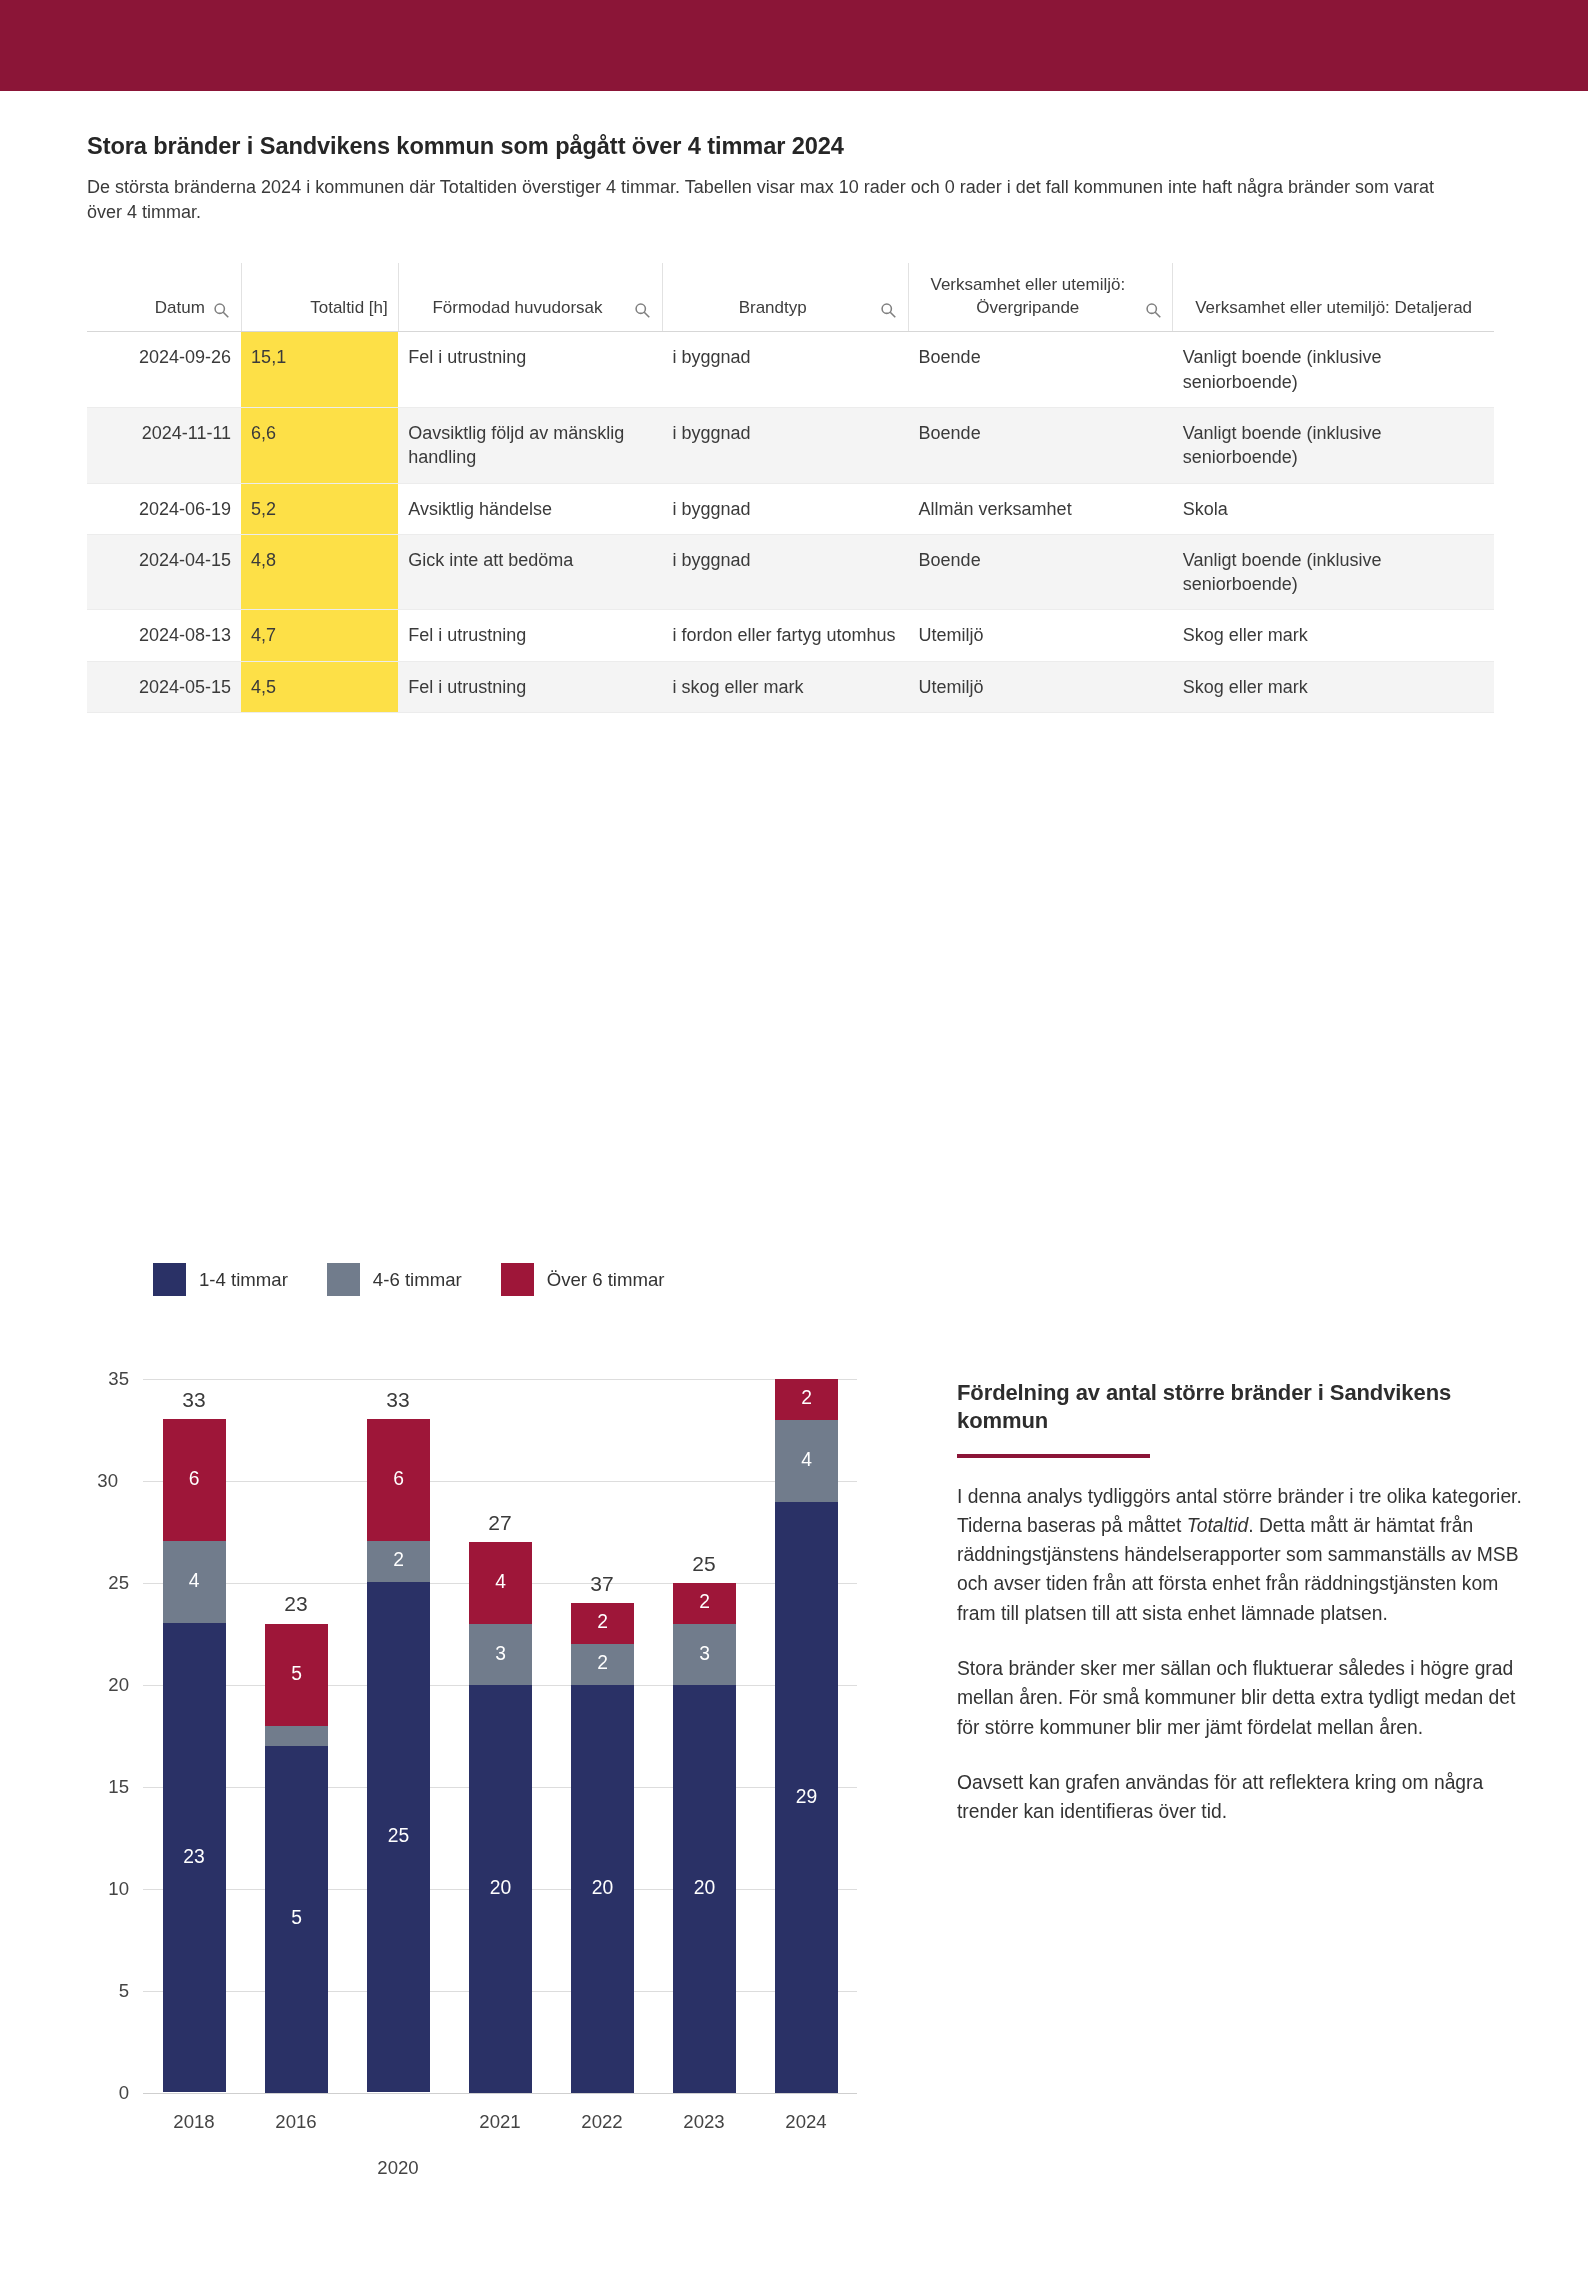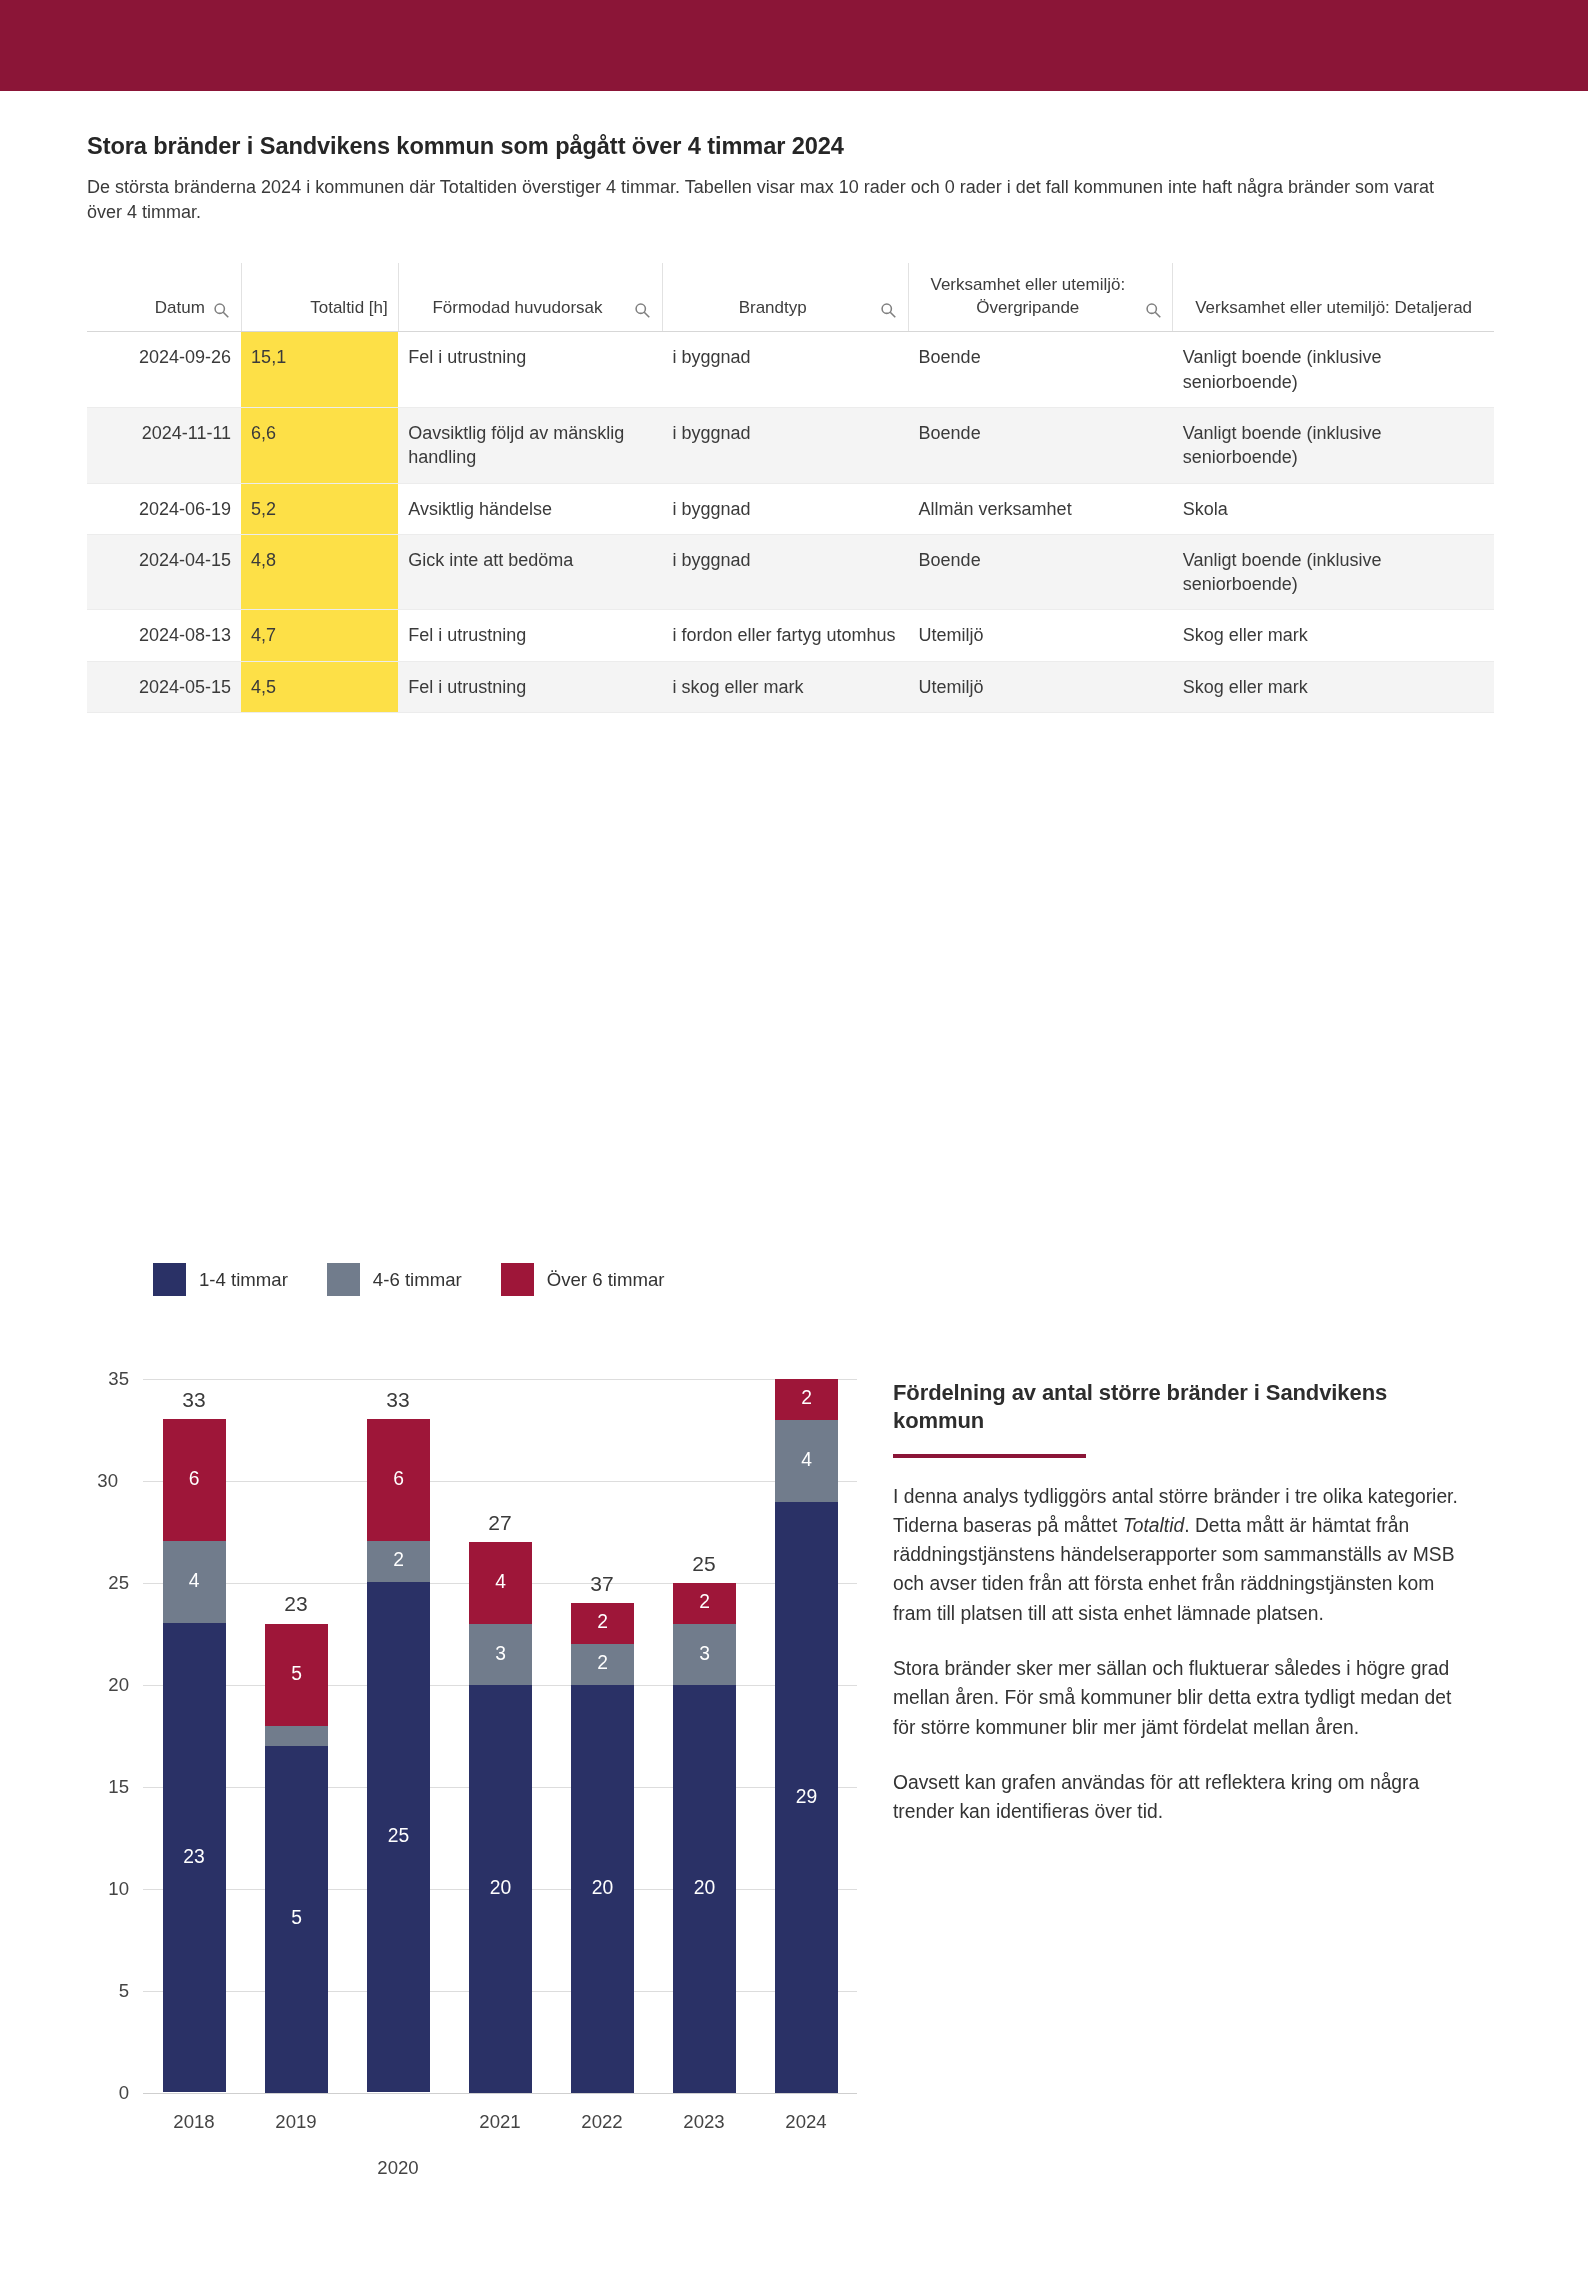--- a/index.html
+++ b/index.html
@@ -123,21 +123,21 @@
   .total {
     position: absolute; left: 0; right: 0; text-align: center;
     font-size: 21px; color: #3a3a3a;
   }
   .xlabel {
     position: absolute; top: 775px; width: 100px;
     text-align: center; font-size: 18.6px; color: #444;
   }
 
   
-  .side { width: 579px; padding-top: 43px; }
+  .side { width: 579px; margin-left: 64px; padding-top: 43px; }
   .side h3 {
     font-size: 22px; font-weight: bold; color: #2d2d2d;
     line-height: 1.28; letter-spacing: -0.1px;
   }
   .rule { width: 193px; height: 3.6px; background: #8b1537; margin: 18.6px 0 24px 0; }
   .side p {
     font-size: 19.3px; line-height: 1.52; color: #333333; margin-bottom: 26px;
   }
   .side p em { font-style: italic; }
 </style>
@@ -385,21 +385,21 @@
           <div class="yticklbl" style="top: 655px; left: 79px;">5</div>
           <div class="yticklbl" style="top: 553px; left: 79px;">10</div>
           <div class="yticklbl" style="top: 451px; left: 79px;">15</div>
           <div class="yticklbl" style="top: 349px; left: 79px;">20</div>
           <div class="yticklbl" style="top: 247px; left: 79px;">25</div>
           <div class="yticklbl" style="top: 145px; left: 68px;">30</div>
           <div class="yticklbl" style="top: 43px; left: 79px;">35</div>
           <div class="total" style="left: 144px; width: 100px; top: 52px;">33</div>
           <div class="xlabel" style="left: 144px;">2018</div>
           <div class="total" style="left: 246px; width: 100px; top: 256px;">23</div>
-          <div class="xlabel" style="left: 246px;">2019</div>
+          <div class="xlabel" style="left: 246px;">2016</div>
           <div class="total" style="left: 348px; width: 100px; top: 52px;">33</div>
           <div class="xlabel" style="left: 348px; margin-top: 46px;">2020</div>
           <div class="total" style="left: 450px; width: 100px; top: 175px;">27</div>
           <div class="xlabel" style="left: 450px;">2021</div>
           <div class="total" style="left: 552px; width: 100px; top: 236px;">37</div>
           <div class="xlabel" style="left: 552px;">2022</div>
           <div class="total" style="left: 654px; width: 100px; top: 216px;">25</div>
           <div class="xlabel" style="left: 654px;">2023</div>
           <div class="xlabel" style="left: 756px;">2024</div>
         </div>

